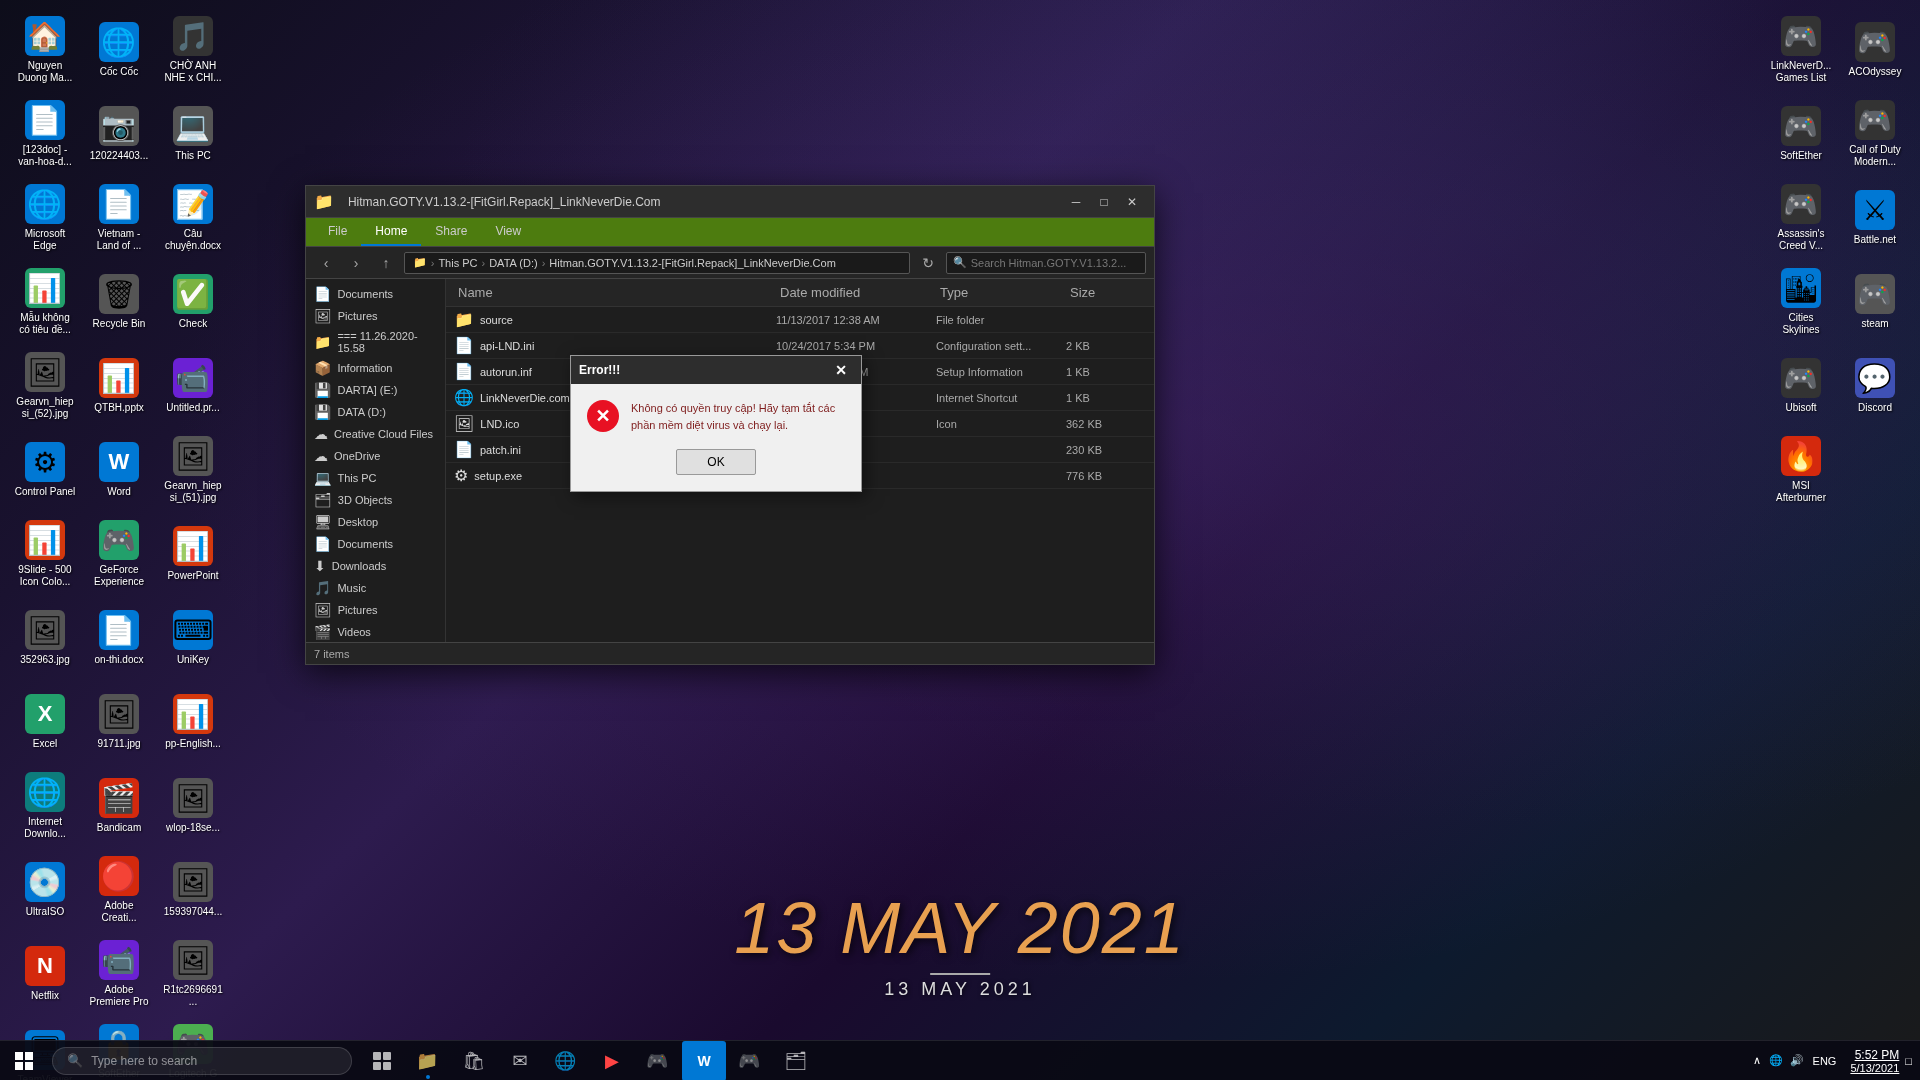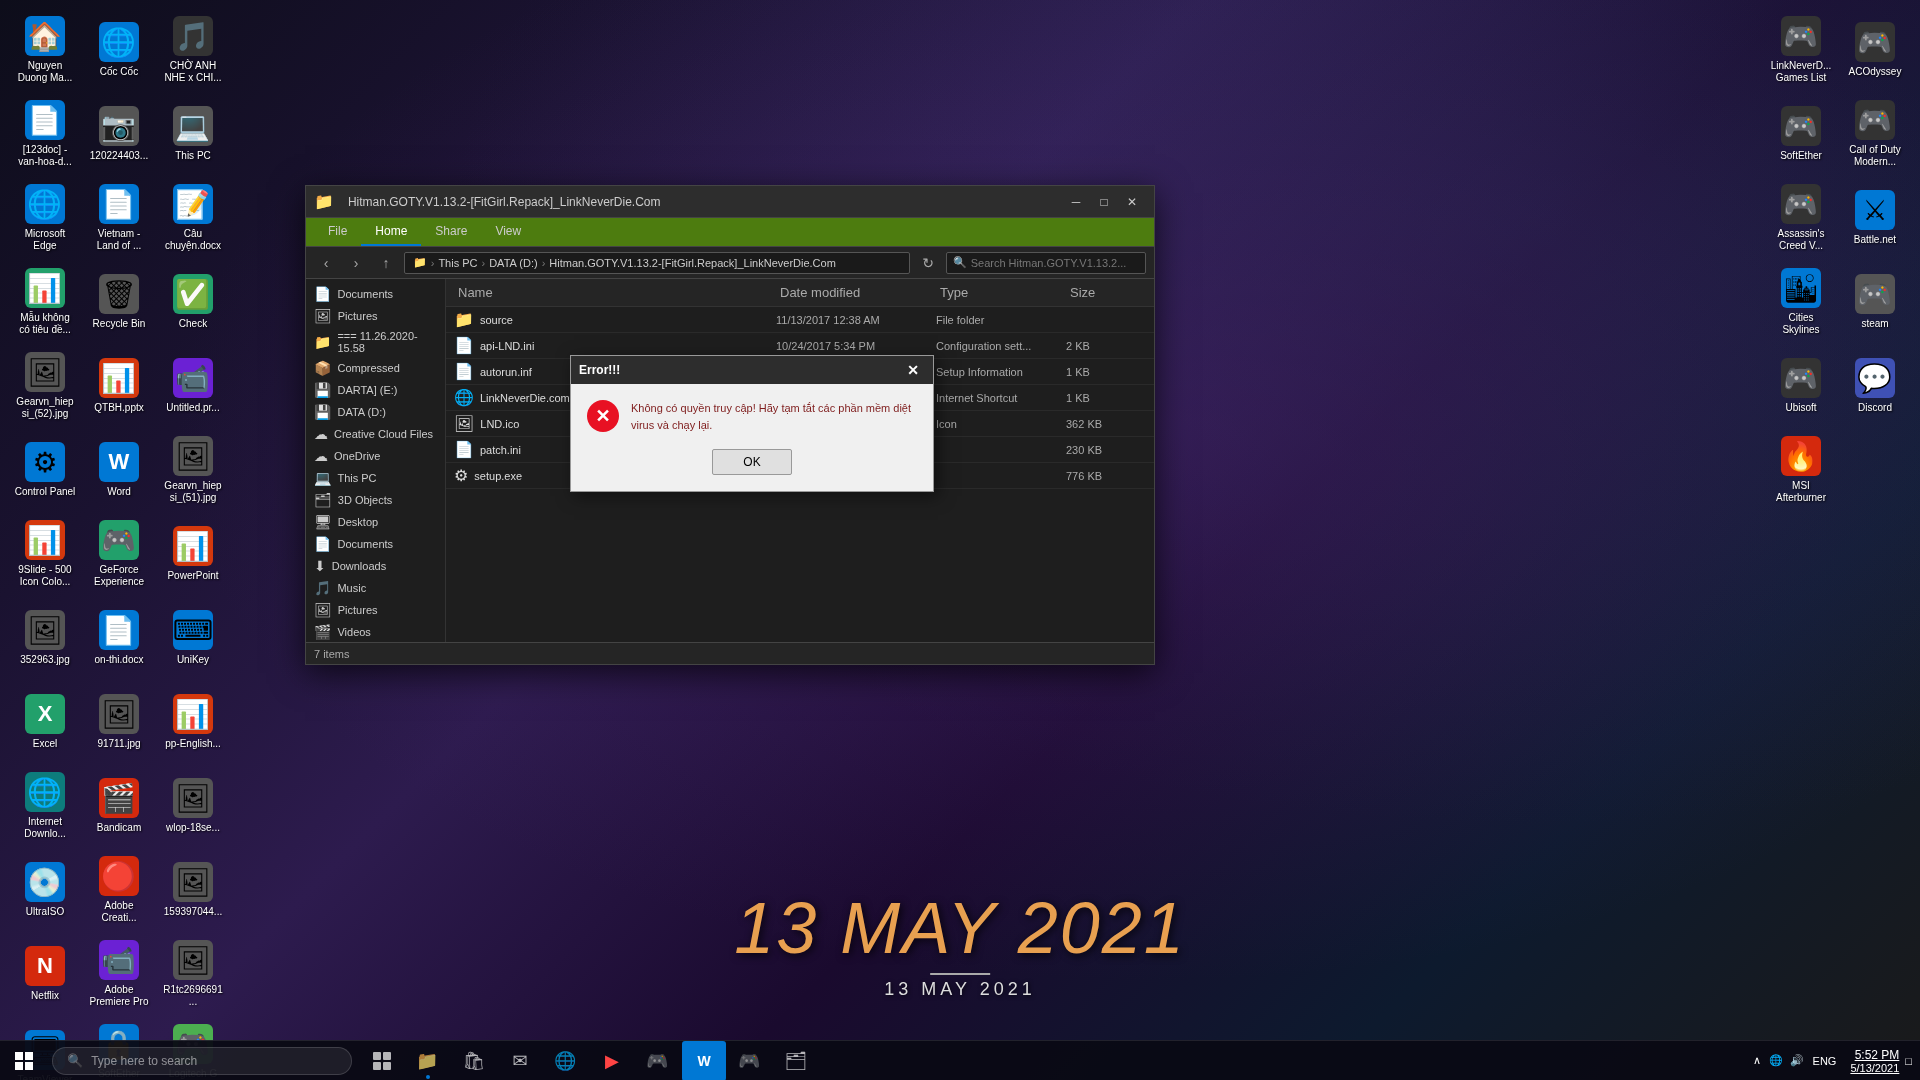--- a/index.html
+++ b/index.html
@@ -406,21 +406,21 @@
       padding: 0 8px;
       color: #aaa;
       font-size: 11px;
     }
 
     
     .error-dialog {
       position: absolute;
       top: 355px;
       left: 570px;
-      width: 364px;
+      width: 292px;
       background: #f0f0f0;
       border: 1px solid #999;
       box-shadow: 4px 4px 16px rgba(0,0,0,0.5);
       z-index: 50;
     }
 
     .dialog-titlebar {
       height: 28px;
       background: #2d2d2d;
       display: flex;
@@ -818,21 +818,21 @@
       <div class="sidebar-item">
         <span class="sidebar-item-icon">🖼</span>
         <span>Pictures</span>
       </div>
       <div class="sidebar-item">
         <span class="sidebar-item-icon">📁</span>
         <span>=== 11.26.2020-15.58</span>
       </div>
       <div class="sidebar-item">
         <span class="sidebar-item-icon">📦</span>
-        <span>Compressed</span>
+        <span>Information</span>
       </div>
       <div class="sidebar-item">
         <span class="sidebar-item-icon">💾</span>
         <span>DARTA] (E:)</span>
       </div>
       <div class="sidebar-item">
         <span class="sidebar-item-icon">💾</span>
         <span>DATA (D:)</span>
       </div>
       <div class="sidebar-item">

